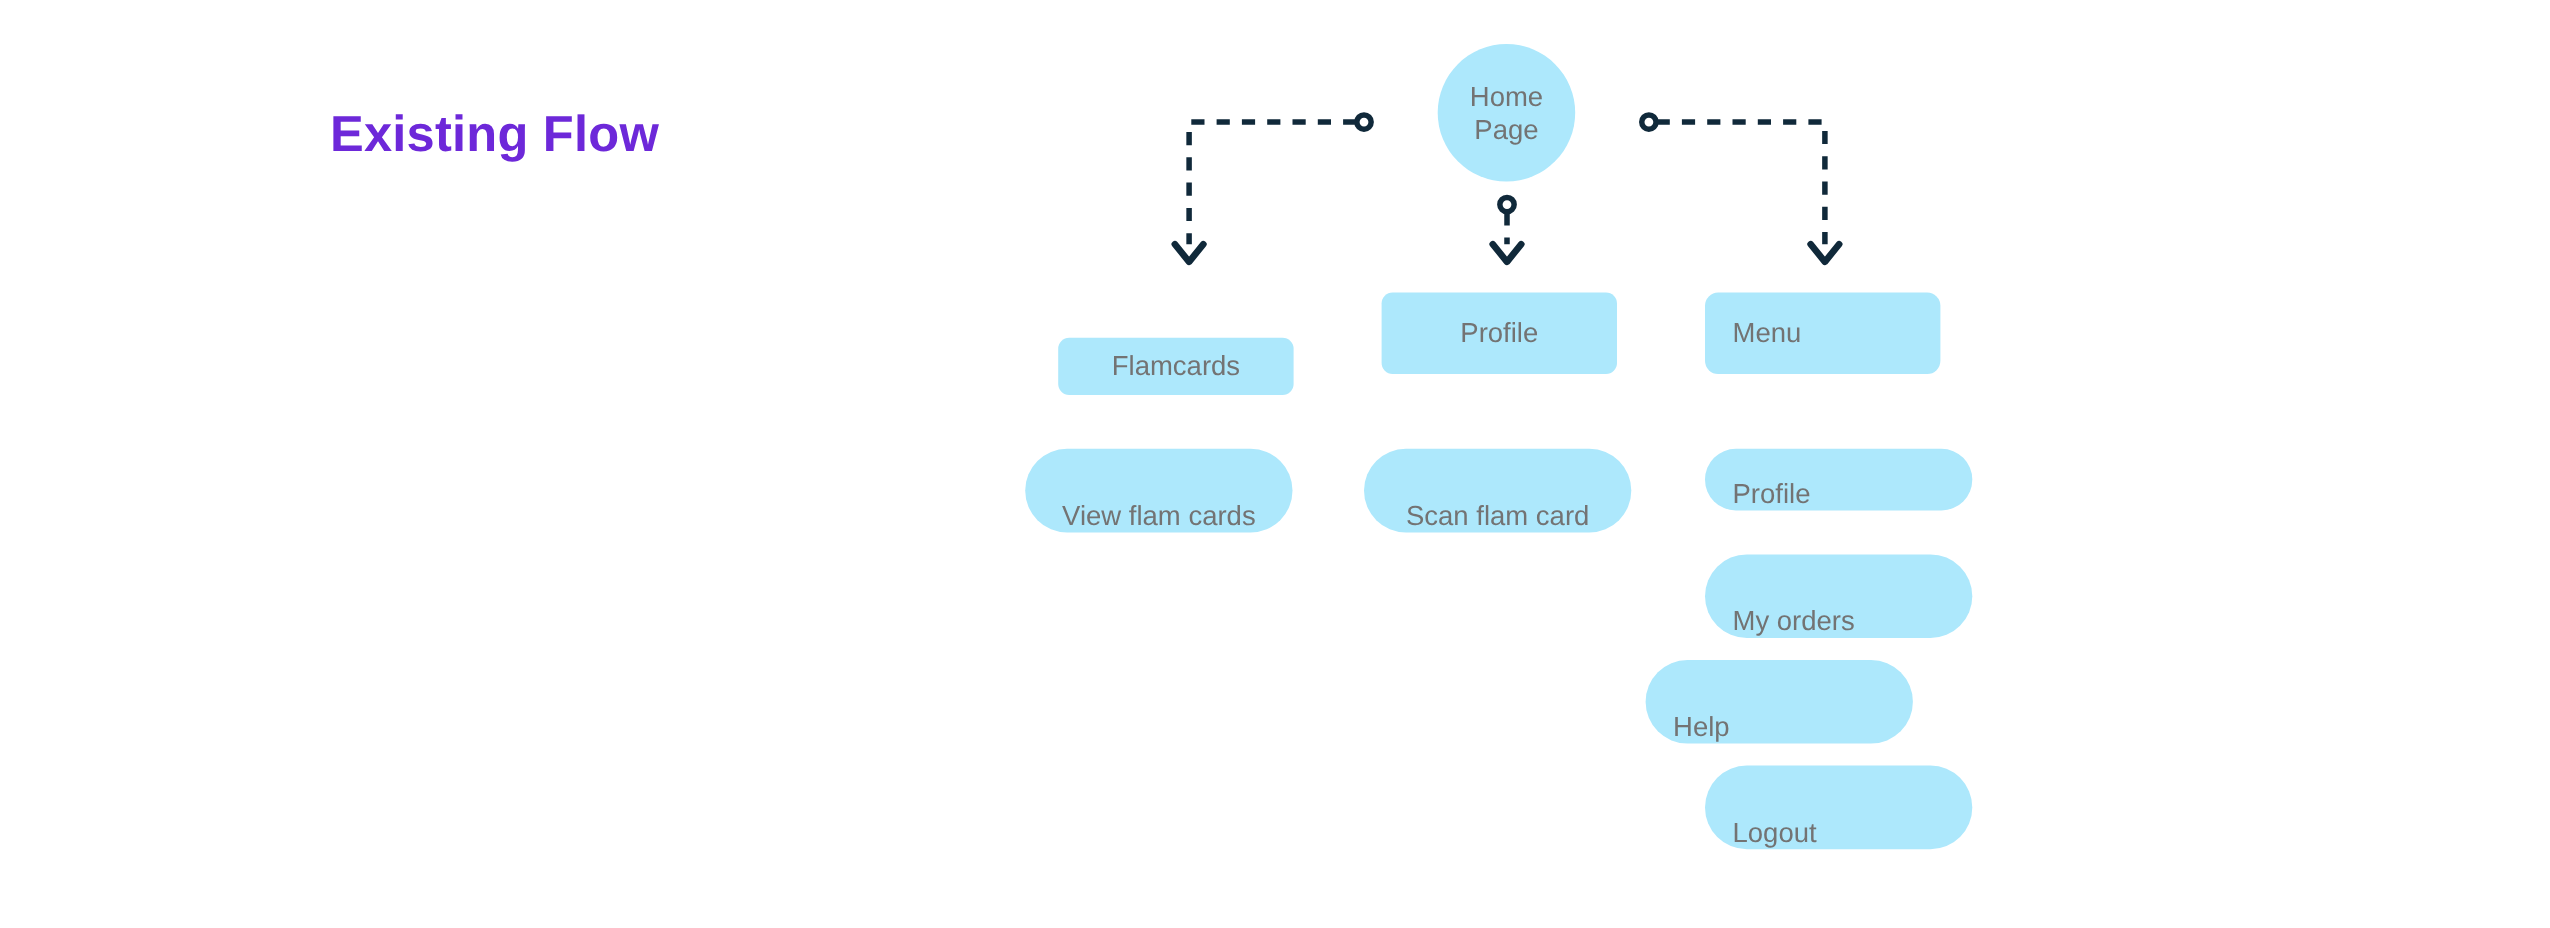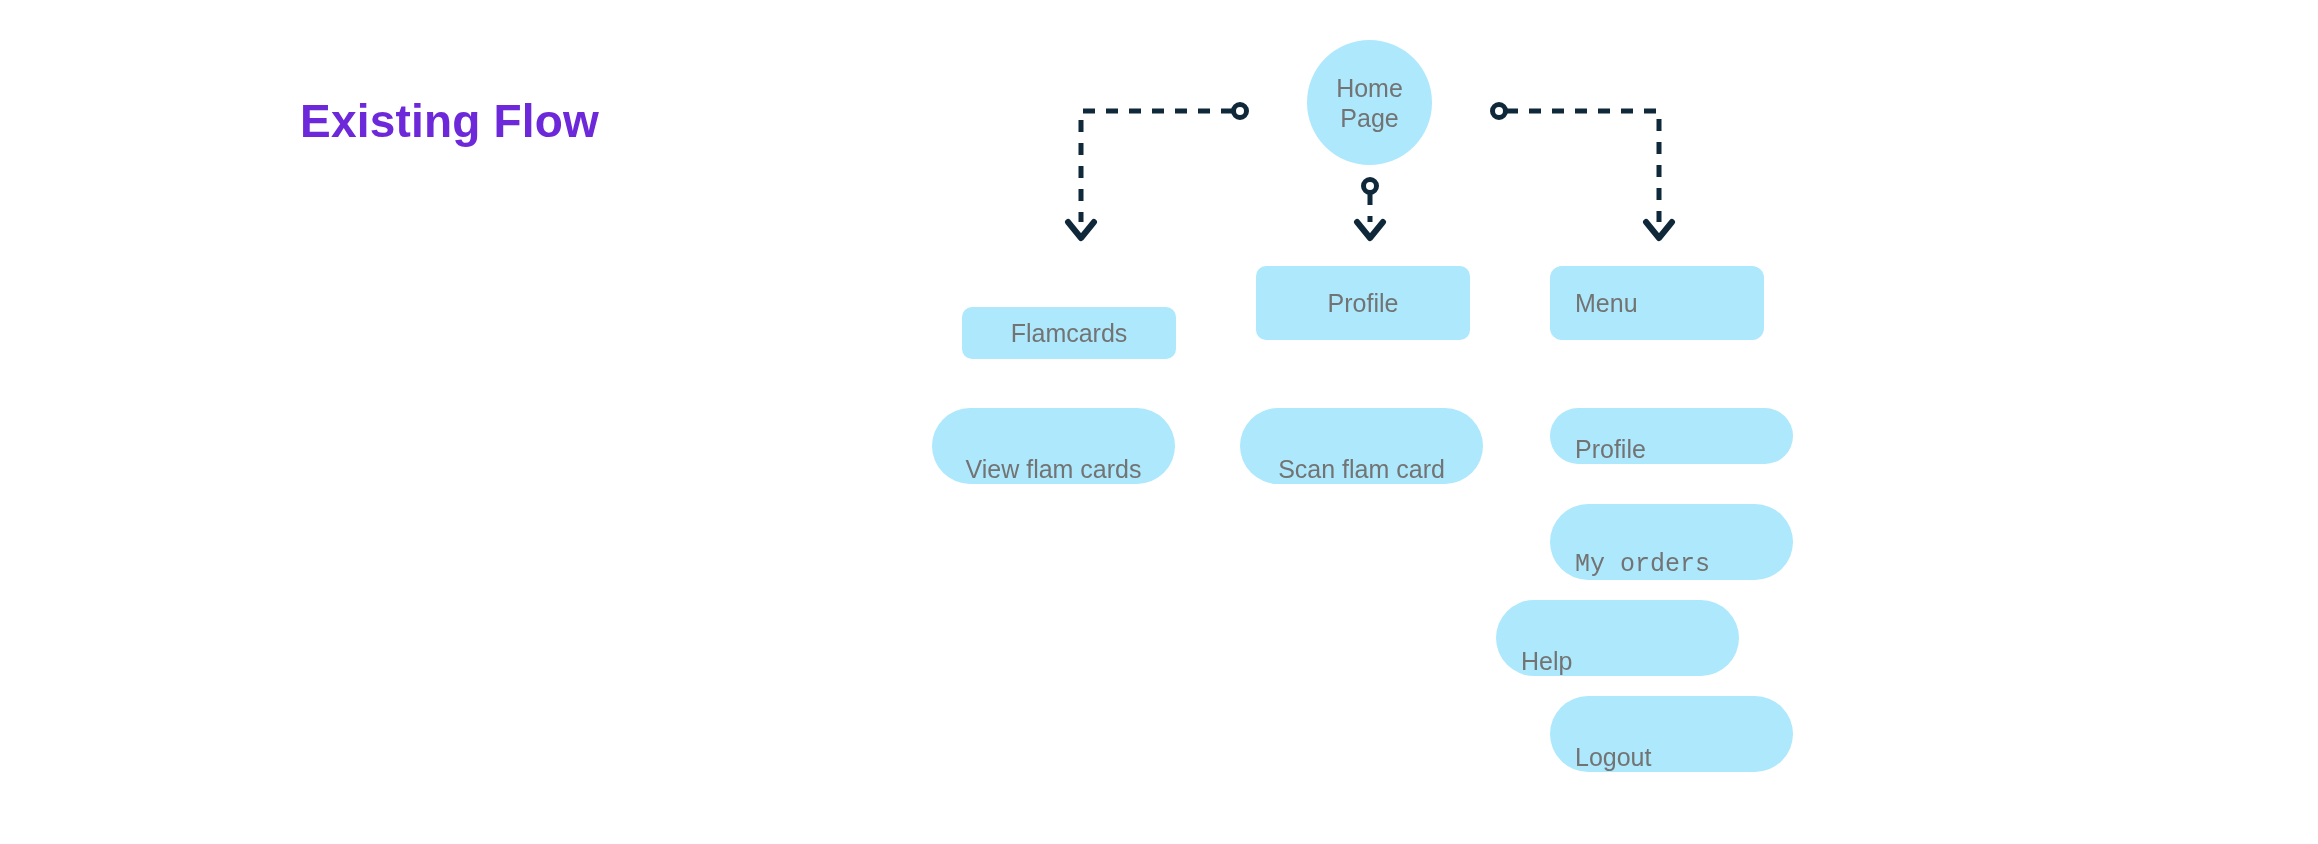--- a/index.html
+++ b/index.html
@@ -125,21 +125,21 @@
   </div>
 
   <div class="node node-pill align-center" style="left:1240px; top:408px; width:243px; height:76px;">
     <span class="node-label">Scan flam card</span>
   </div>
 
   <div class="node node-pill align-left" style="left:1550px; top:408px; width:243px; height:56px; padding-left:25px;">
     <span class="node-label">Profile</span>
   </div>
 
-  <div class="node node-pill align-left" style="left:1550px; top:504px; width:243px; height:76px; padding-left:25px;font-family:Liberation Mono, monospace;">
+  <div class="node node-pill align-left" style="left:1550px; top:504px; width:243px; height:76px; padding-left:25px;">
     <span class="node-label">My orders</span>
   </div>
 
   <div class="node node-pill align-left" style="left:1496px; top:600px; width:243px; height:76px; padding-left:25px;">
     <span class="node-label">Help</span>
   </div>
 
   <div class="node node-pill align-left" style="left:1550px; top:696px; width:243px; height:76px; padding-left:25px;">
     <span class="node-label">Logout</span>
   </div>

